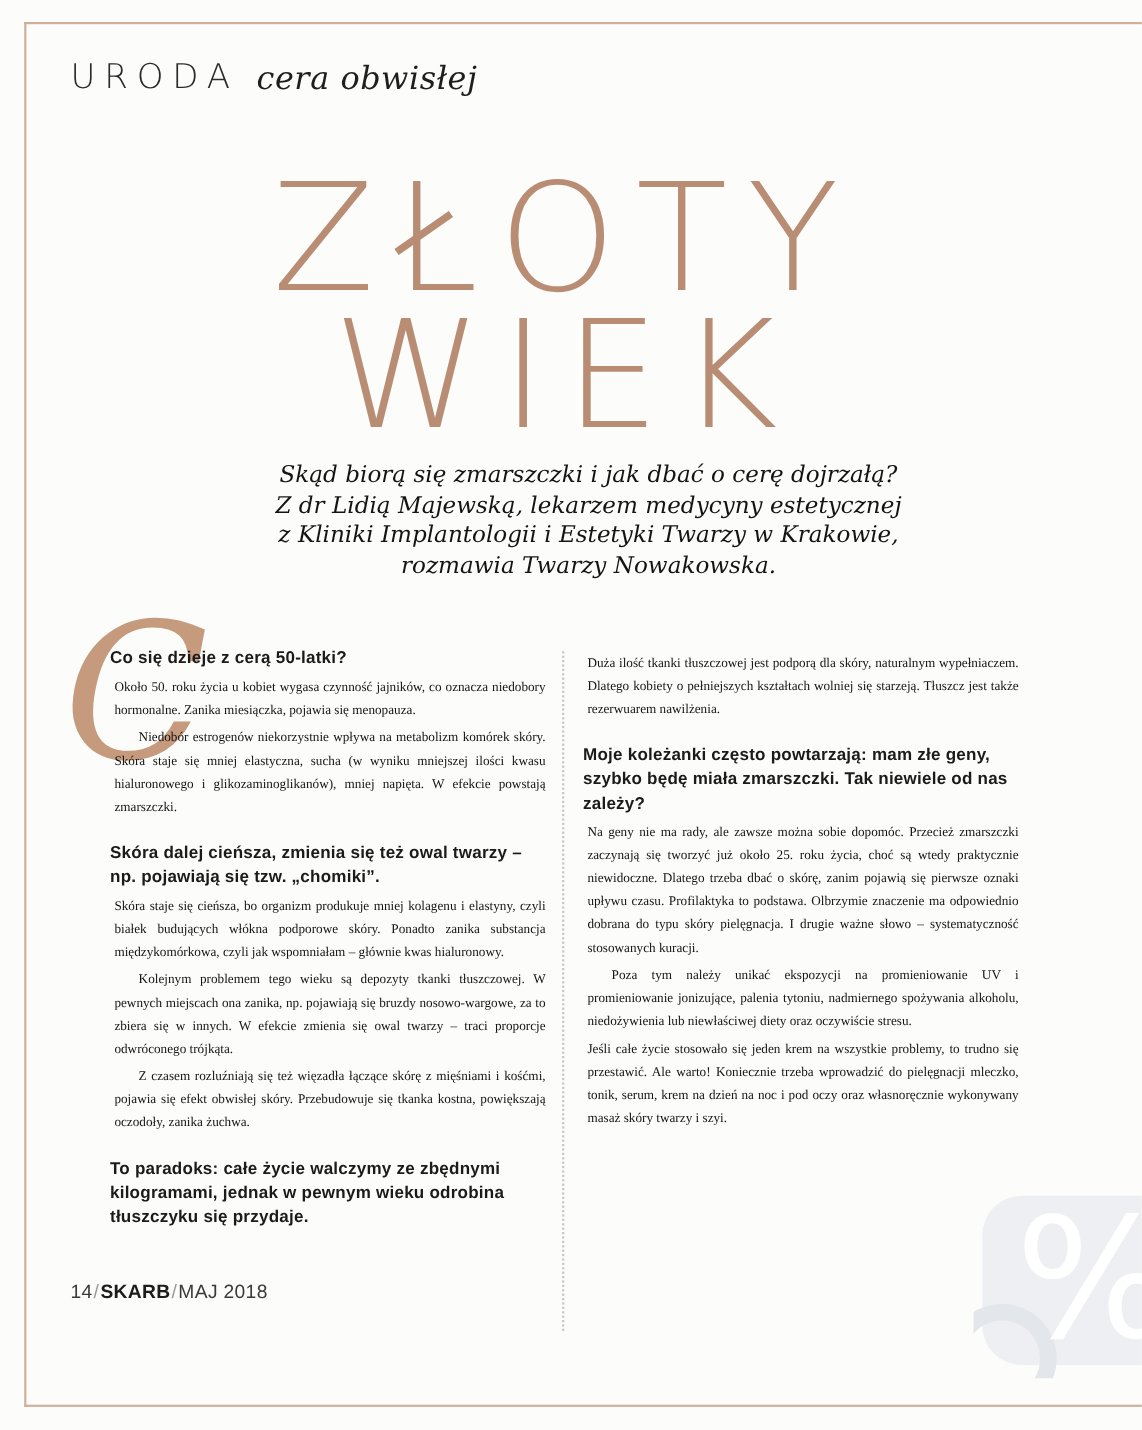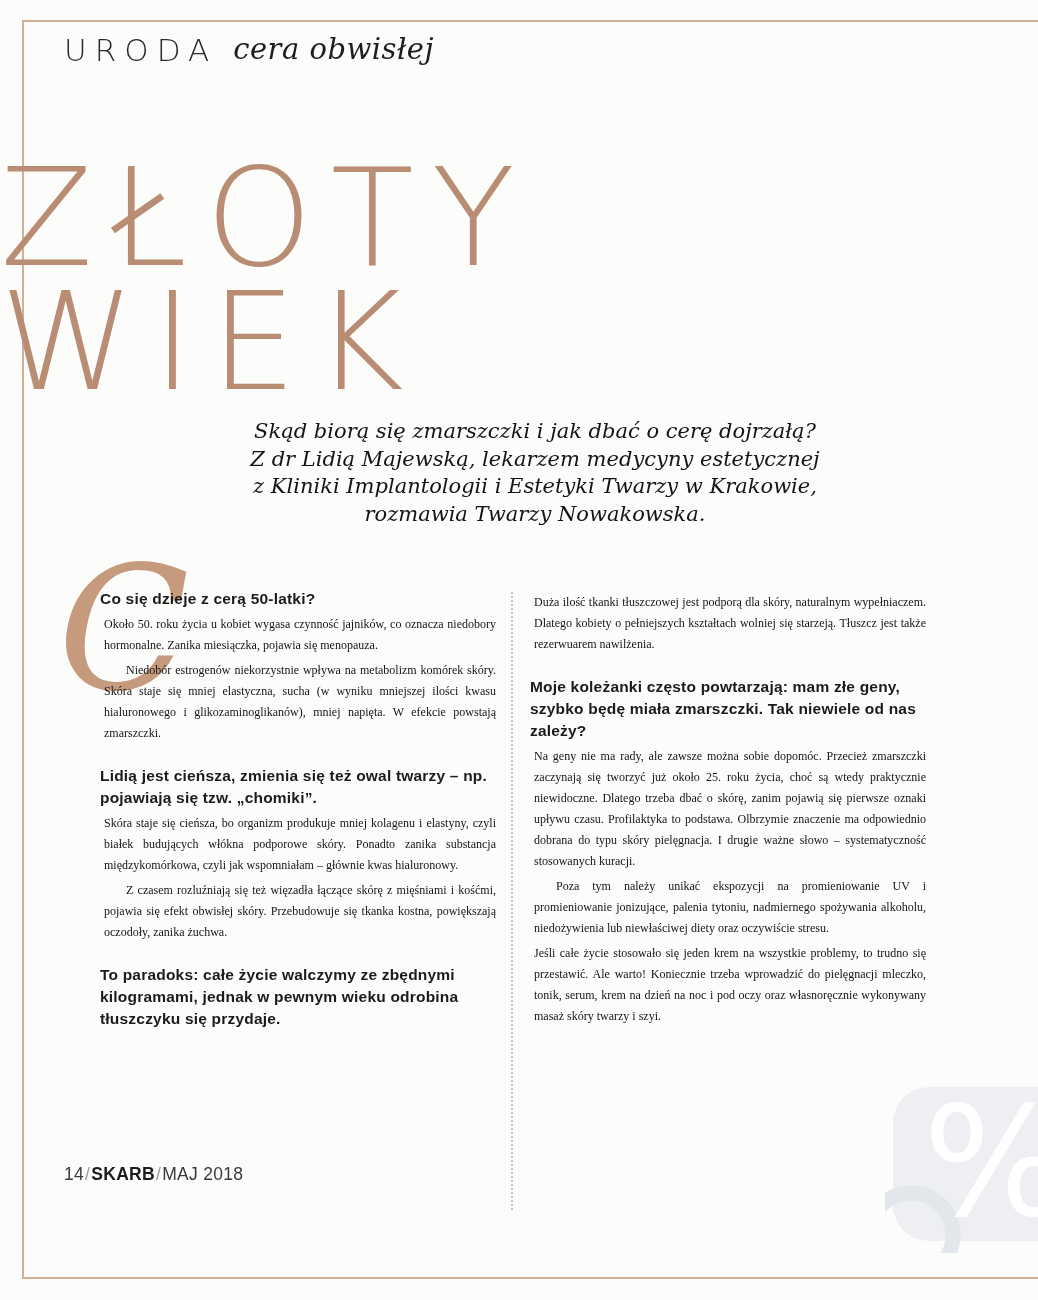--- a/index.html
+++ b/index.html
@@ -15,35 +15,36 @@
   .frame {
     position:absolute; left:22px; top:20px;
     width:1016px; height:1255px;
     border-left:2px solid #cfb19b;
     border-top:2px solid #cfb19b;
     border-bottom:2px solid #cfb19b;
     pointer-events:none;
   }
 
   
-  .header { position:absolute; left:64px; top:32px; display:flex; align-items:flex-start; }
+  .header { position:absolute; left:64px; top:52px; display:flex; align-items:flex-end; }
   .kicker {
     font-family:"DejaVu Sans", sans-serif;
     font-weight:300; font-size:31px; letter-spacing:8px;
     color:#2b2b2b;
   }
   .header-sub {
     font-family:"DejaVu Serif", serif;
     font-style:italic; font-size:29px; color:#1e1e1e;
     margin-left:16px; letter-spacing:0.5px;
   }
 
   
   .title {
     position:absolute; left:0; right:10px; top:156px;
+    text-align:center;
     font-family:"DejaVu Sans", sans-serif;
     font-weight:100;
     color:#b98d74;
   }
   .title .line { font-size:136px; line-height:124px; letter-spacing:18px; }
 
   
   .intro {
     position:absolute; left:0; right:10px; top:418px;
     text-align:center;
@@ -133,22 +134,23 @@
   <div class="divider"></div>
   <div class="cols">
 
     <section class="col">
       <div class="dropcap">C</div>
       <div class="col-inner">
         <h3 class="q first">Co się dzieje z cerą 50-latki?</h3>
         <p class="a">Około 50. roku życia u kobiet wygasa czynność jajników, co oznacza niedobory hormonalne. Zanika miesiączka, pojawia się menopauza.</p>
         <p class="a ind">Niedobór estrogenów niekorzystnie wpływa na metabolizm komórek skóry. Skóra staje się mniej elastyczna, sucha (w wyniku mniejszej ilości kwasu hialuronowego i glikozaminoglikanów), mniej napięta. W efekcie powstają zmarszczki.</p>
 
-        <h3 class="q">Lidią jest cieńsza, zmienia się też owal twarzy – np. pojawiają się tzw. „chomiki”.</h3>
+        <h3 class="q">Skóra dalej cieńsza, zmienia się też owal twarzy – np. pojawiają się tzw. „chomiki”.</h3>
         <p class="a">Skóra staje się cieńsza, bo organizm produkuje mniej kolagenu i elastyny, czyli białek budujących włókna podporowe skóry. Ponadto zanika substancja międzykomórkowa, czyli jak wspomniałam – głównie kwas hialuronowy.</p>
+        <p class="a ind">Kolejnym problemem tego wieku są depozyty tkanki tłuszczowej. W pewnych miejscach ona zanika, np. pojawiają się bruzdy nosowo-wargowe, za to zbiera się w innych. W efekcie zmienia się owal twarzy – traci proporcje odwróconego trójkąta.</p>
         <p class="a ind">Z czasem rozluźniają się też więzadła łączące skórę z mięśniami i kośćmi, pojawia się efekt obwisłej skóry. Przebudowuje się tkanka kostna, powiększają oczodoły, zanika żuchwa.</p>
 
         <h3 class="q">To paradoks: całe życie walczymy ze zbędnymi kilogramami, jednak w pewnym wieku odrobina tłuszczyku się przydaje.</h3>
       </div>
     </section>
 
     <section class="col">
       <div class="col-inner">
         <p class="a">Duża ilość tkanki tłuszczowej jest podporą dla skóry, naturalnym wypełniaczem. Dlatego kobiety o pełniejszych kształtach wolniej się starzeją. Tłuszcz jest także rezerwuarem nawilżenia.</p>
 

